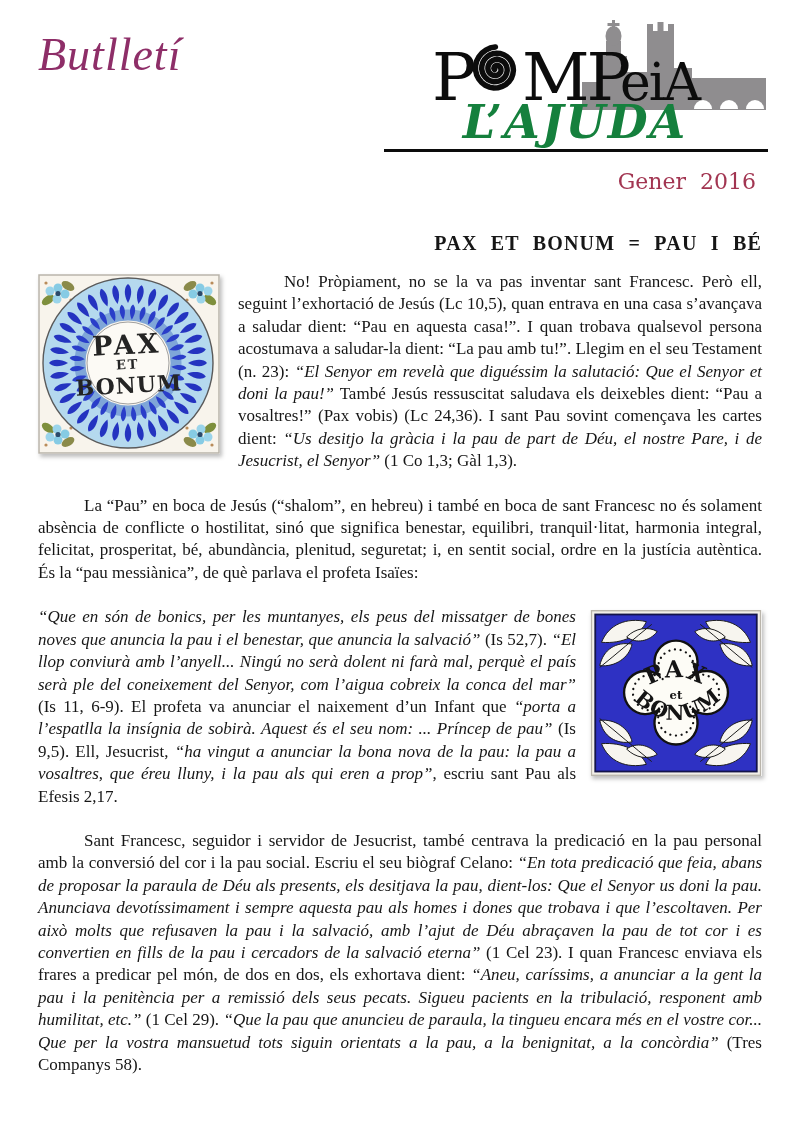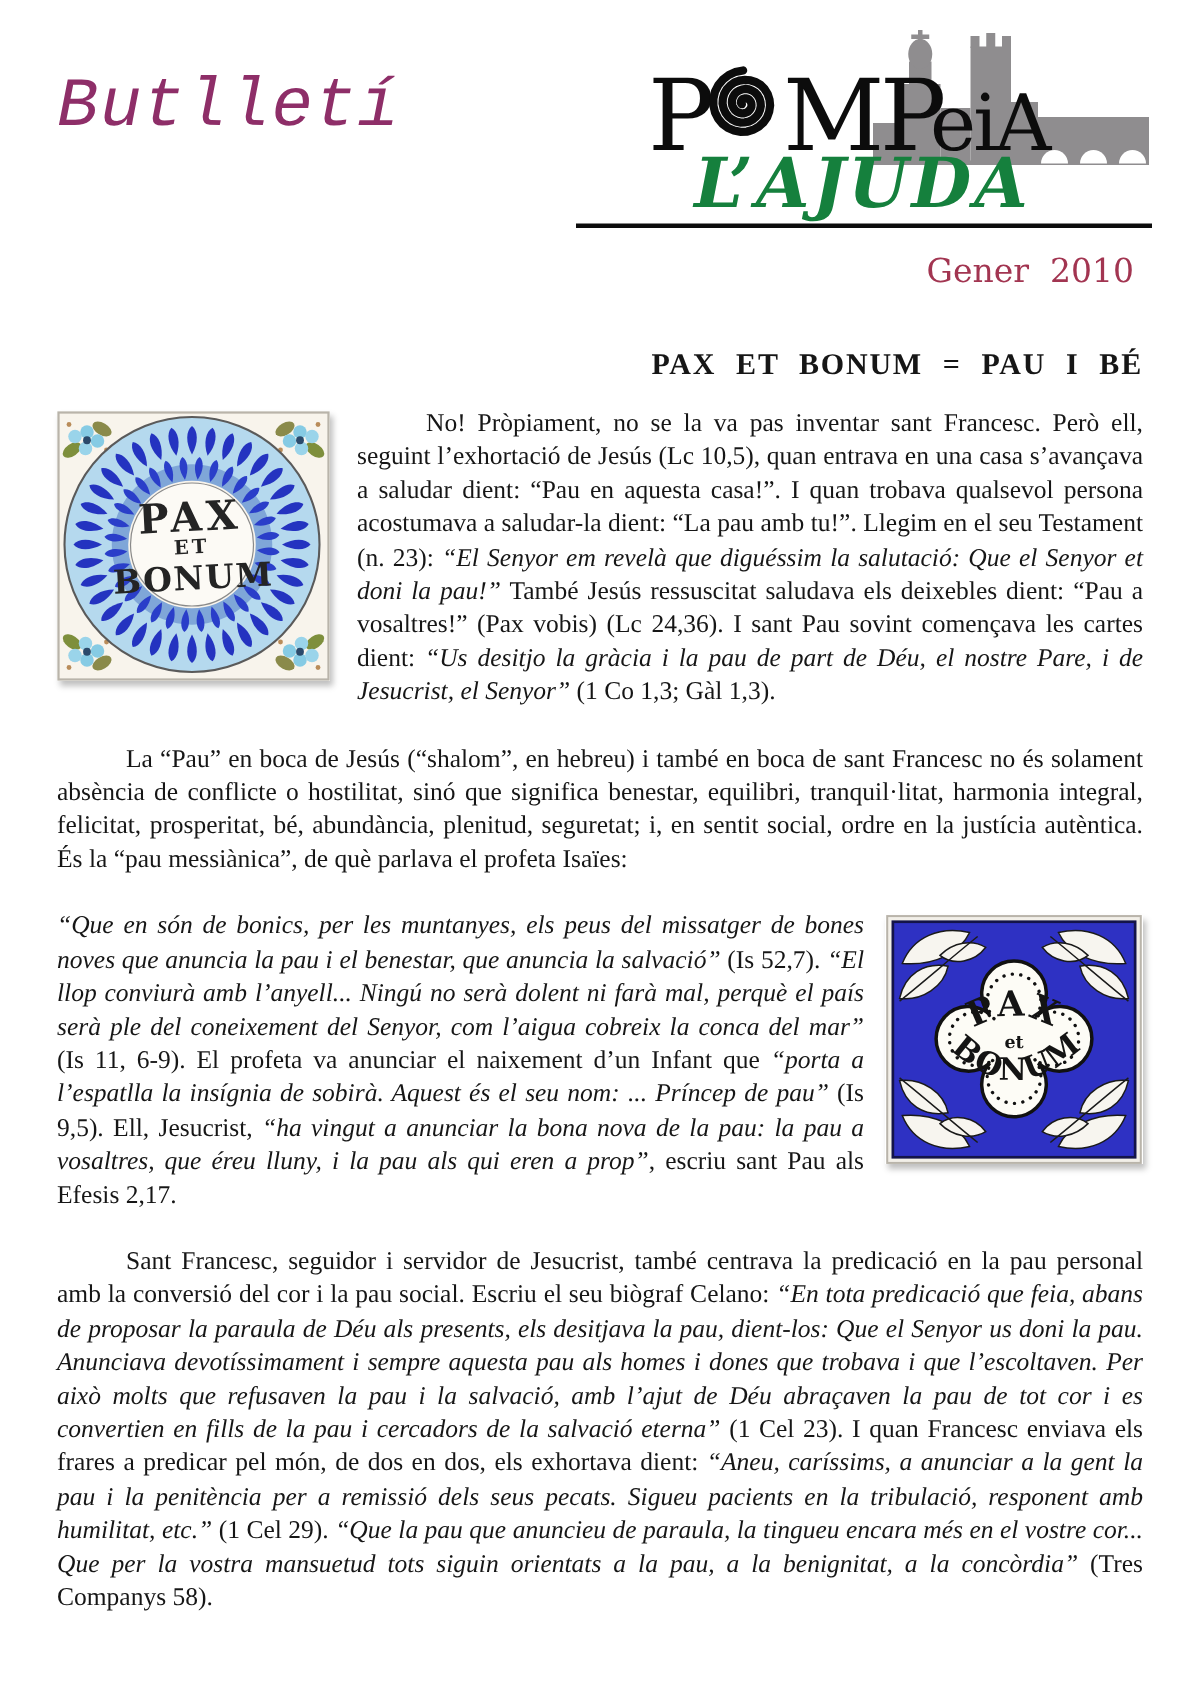--- a/index.html
+++ b/index.html
@@ -4,22 +4,22 @@
 <style>
   html,body{margin:0;padding:0;background:#e8e8e8;}
   .page{
     position:relative;width:800px;height:1132px;margin:0 auto;
     background:#ffffff;overflow:hidden;box-sizing:border-box;
     padding:0 38px;font-family:"Liberation Serif",serif;color:#161616;
   }
   
   .masthead{position:relative;height:218px;}
   .script-title{
-    position:absolute;left:0;top:36px;
-    font-family:Liberation Mono, monospace;font-style:italic;
+    position:absolute;left:0;top:20px;
+    font-family:Liberation Serif, serif;font-style:italic;
     font-size:46px;line-height:70px;color:#8e2e68;letter-spacing:1px;
   }
   .brand{position:absolute;right:-6px;top:14px;width:384px;text-align:right;}
   .logo-svg{display:block;margin-left:auto;width:336px;height:96px;}
   .banner-row{
     border-bottom:3px solid #0c0c0c;padding:0 2px 1px 0;margin-top:-14px;
     font-family:"DejaVu Serif",serif;font-style:italic;font-weight:bold;
     font-size:46px;line-height:52px;color:#15803d;letter-spacing:2px;text-align:center;
   }
   .issue-date{
@@ -90,21 +90,21 @@
         <g font-family="DejaVu Serif, serif" fill="#0c0c0c">
           <text x="0" y="86" font-size="66">P</text>
           <text x="90" y="86" font-size="66" letter-spacing="-3">MP</text>
           <text x="188" y="86" font-size="52" letter-spacing="-2">eiA</text>
         </g>
 
         <path id="logo-spiral" fill="none" stroke="#0c0c0c" stroke-width="5.5" stroke-linecap="round" d="M62.6 55.5L62.3 55.2L62.1 54.8L61.9 54.3L62.0 53.7L62.2 53.1L62.6 52.5L63.1 52.0L63.8 51.7L64.6 51.5L65.4 51.5L66.3 51.7L67.2 52.2L67.9 52.9L68.5 53.8L68.9 54.9L69.0 56.0L68.9 57.3L68.4 58.4L67.6 59.5L66.6 60.5L65.3 61.1L63.9 61.5L62.4 61.5L60.8 61.2L59.3 60.5L58.0 59.4L57.0 58.0L56.2 56.4L55.9 54.5L56.0 52.6L56.6 50.8L57.6 49.0L59.0 47.5L60.7 46.4L62.8 45.6L65.0 45.3L67.2 45.6L69.4 46.4L71.4 47.7L73.0 49.4L74.3 51.6L75.0 54.0L75.2 56.6L74.7 59.2L73.7 61.6L72.1 63.8L69.9 65.7L67.4 67.0L64.6 67.6L61.7 67.7L58.7 67.0L56.0 65.7L53.6 63.7L51.7 61.2L50.4 58.3L49.7 55.1L49.9 51.8L50.8 48.5L52.4 45.6L54.8 43.0L57.6 41.0L61.0 39.7L64.6 39.2L68.2 39.5L71.8 40.7L75.0 42.6L77.7 45.3L79.8 48.6L81.0 52.4L81.4 56.3L80.8 60.4L79.4 64.2L77.0 67.6L73.9 70.4L70.2 72.5L66.1 73.7L61.7 73.9L57.4 73.1L53.3 71.3L49.7 68.6L46.8 65.1L44.7 61.0L43.6 56.4L43.6 51.7L44.7 47.0L46.9 42.7L50.0 39.0L53.9 36.0L58.4 33.9L63.4 33.0"></path>
       </svg>
 
       <div class="banner-row">L’AJUDA</div>
-      <div class="issue-date">Gener  2010</div>
+      <div class="issue-date">Gener  2016</div>
     </div>
   </header>
 
   <main>
     <h1 class="article-heading">PAX ET BONUM = PAU I BÉ</h1>
 
     <div class="body-text">
 
       
       <figure class="tile-round">

